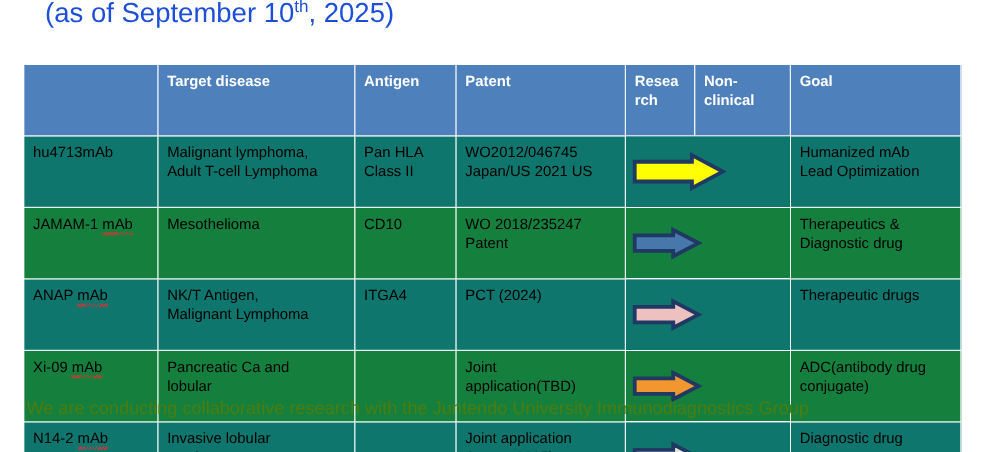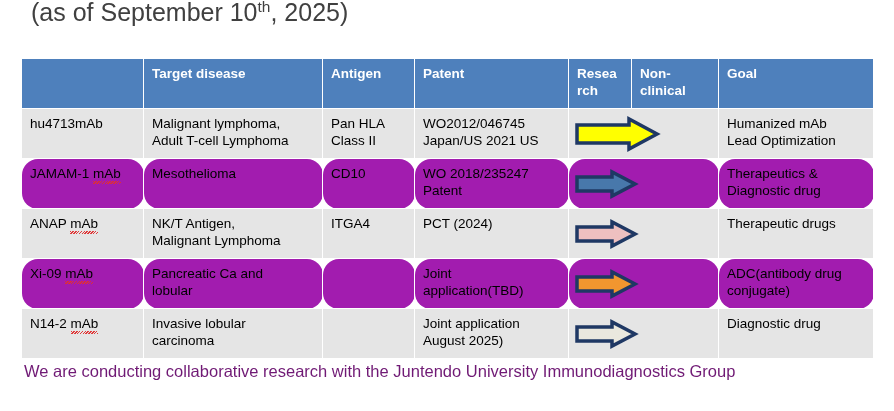--- a/index.html
+++ b/index.html
@@ -30,60 +30,59 @@
   .title-main {
     font-size: 42px;
     font-weight: 400;
     letter-spacing: -0.5px;
     line-height: 1;
     color: #000;
   }
   .title-sub {
     font-size: 25px;
     font-weight: 400;
-    margin-left: 11px;
+    margin-left: 21px;
     line-height: 1;
-    color: #404040;
+    color: #1d4ed8;
   }
   .title-sub sup {
     font-size: 0.62em;
     vertical-align: super;
     line-height: 0;
   }
 
   
   .pipeline-table {
     position: absolute;
     left: 21px;
     top: 58px;
     width: 852px;
     border-collapse: collapse;
     table-layout: fixed;
   }
   .pipeline-table td, .pipeline-table th {
     border: 1px solid #ffffff;
     vertical-align: top;
-    padding: 6px 8px 5px 8px;
+    padding: 6px 8px 20px 8px;
     font-size: 13.5px;
     line-height: 1.28;
     text-align: left;
   }
   thead th {
     background: #4e80bc;
     color: #ffffff;
     font-weight: bold;
     height: 38px;
     vertical-align: top;
   }
   tbody tr.row-dark td {
-    background: #e5e5e5;
+    background: #0f766e;
   }
   tbody tr.row-light td {
-    background: #a21caf;
-    border-radius: 16px;
+    background: #15803d;
   }
   tbody td {
     height: 38px;
     color: #000000;
   }
 
   
   .c-name   { width: 122px; }
   .c-dis    { width: 179px; }
   .c-ant    { width:  92px; }
@@ -126,21 +125,21 @@
     opacity: .95;
   }
 
   
   .footer-note {
     position: absolute;
     left: 24px;
     top: 362px;
     width: 860px;
     font-size: 16.5px;
-    color: #701a75;
+    color: #4d7c0f;
     white-space: nowrap;
   }
 </style>
 </head>
 <body>
 
 <div class="title-block">
   <span class="title-sub"><span>(as of September 10</span><sup>th</sup><span>, 2025)</span></span>
 </div>
 

